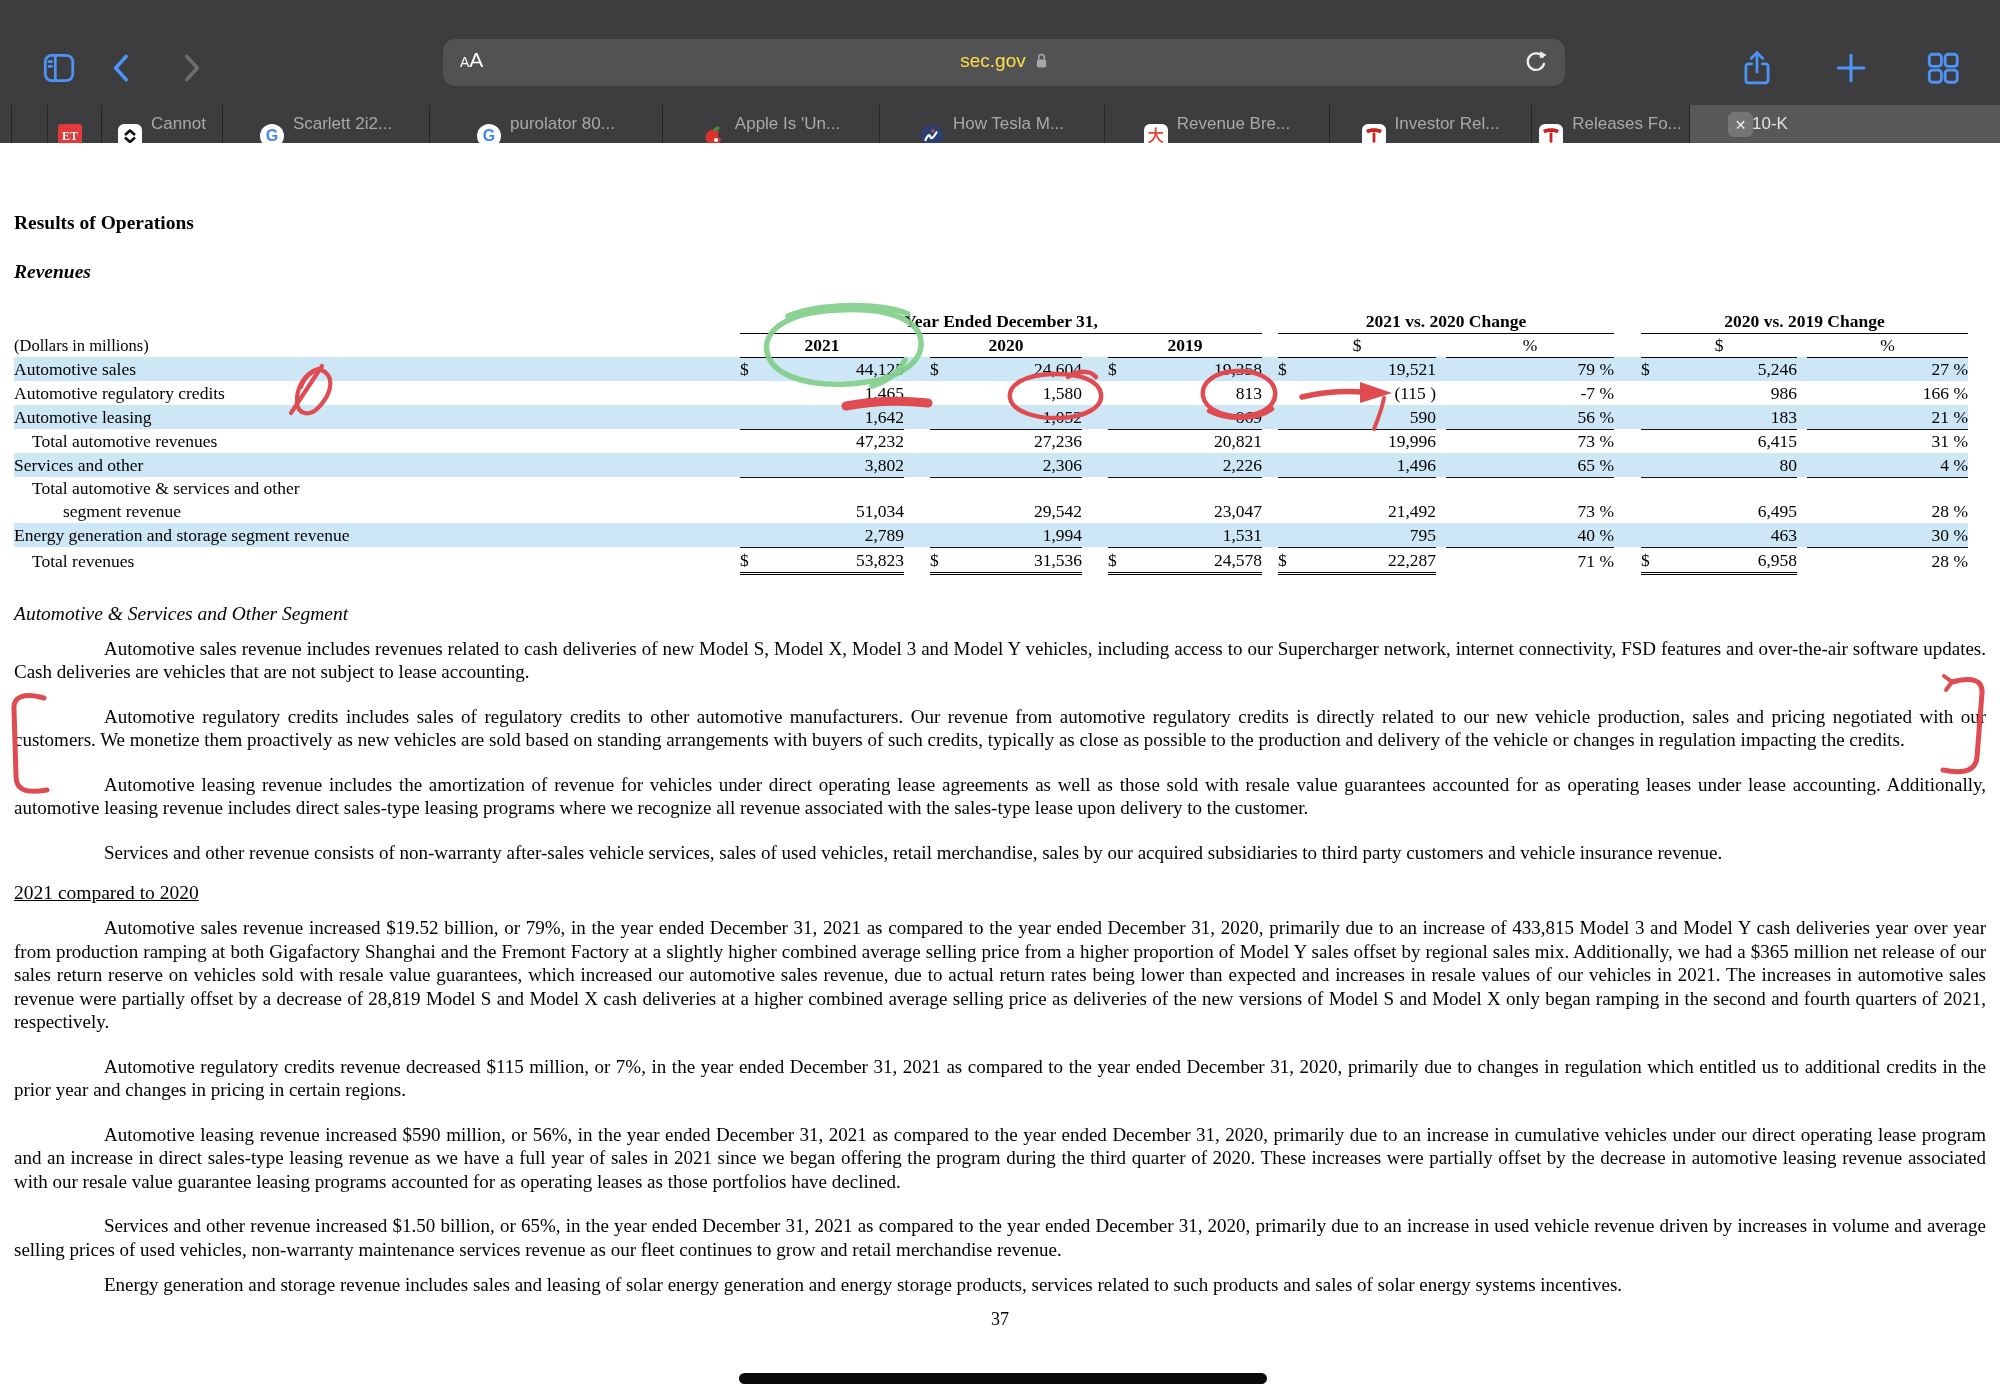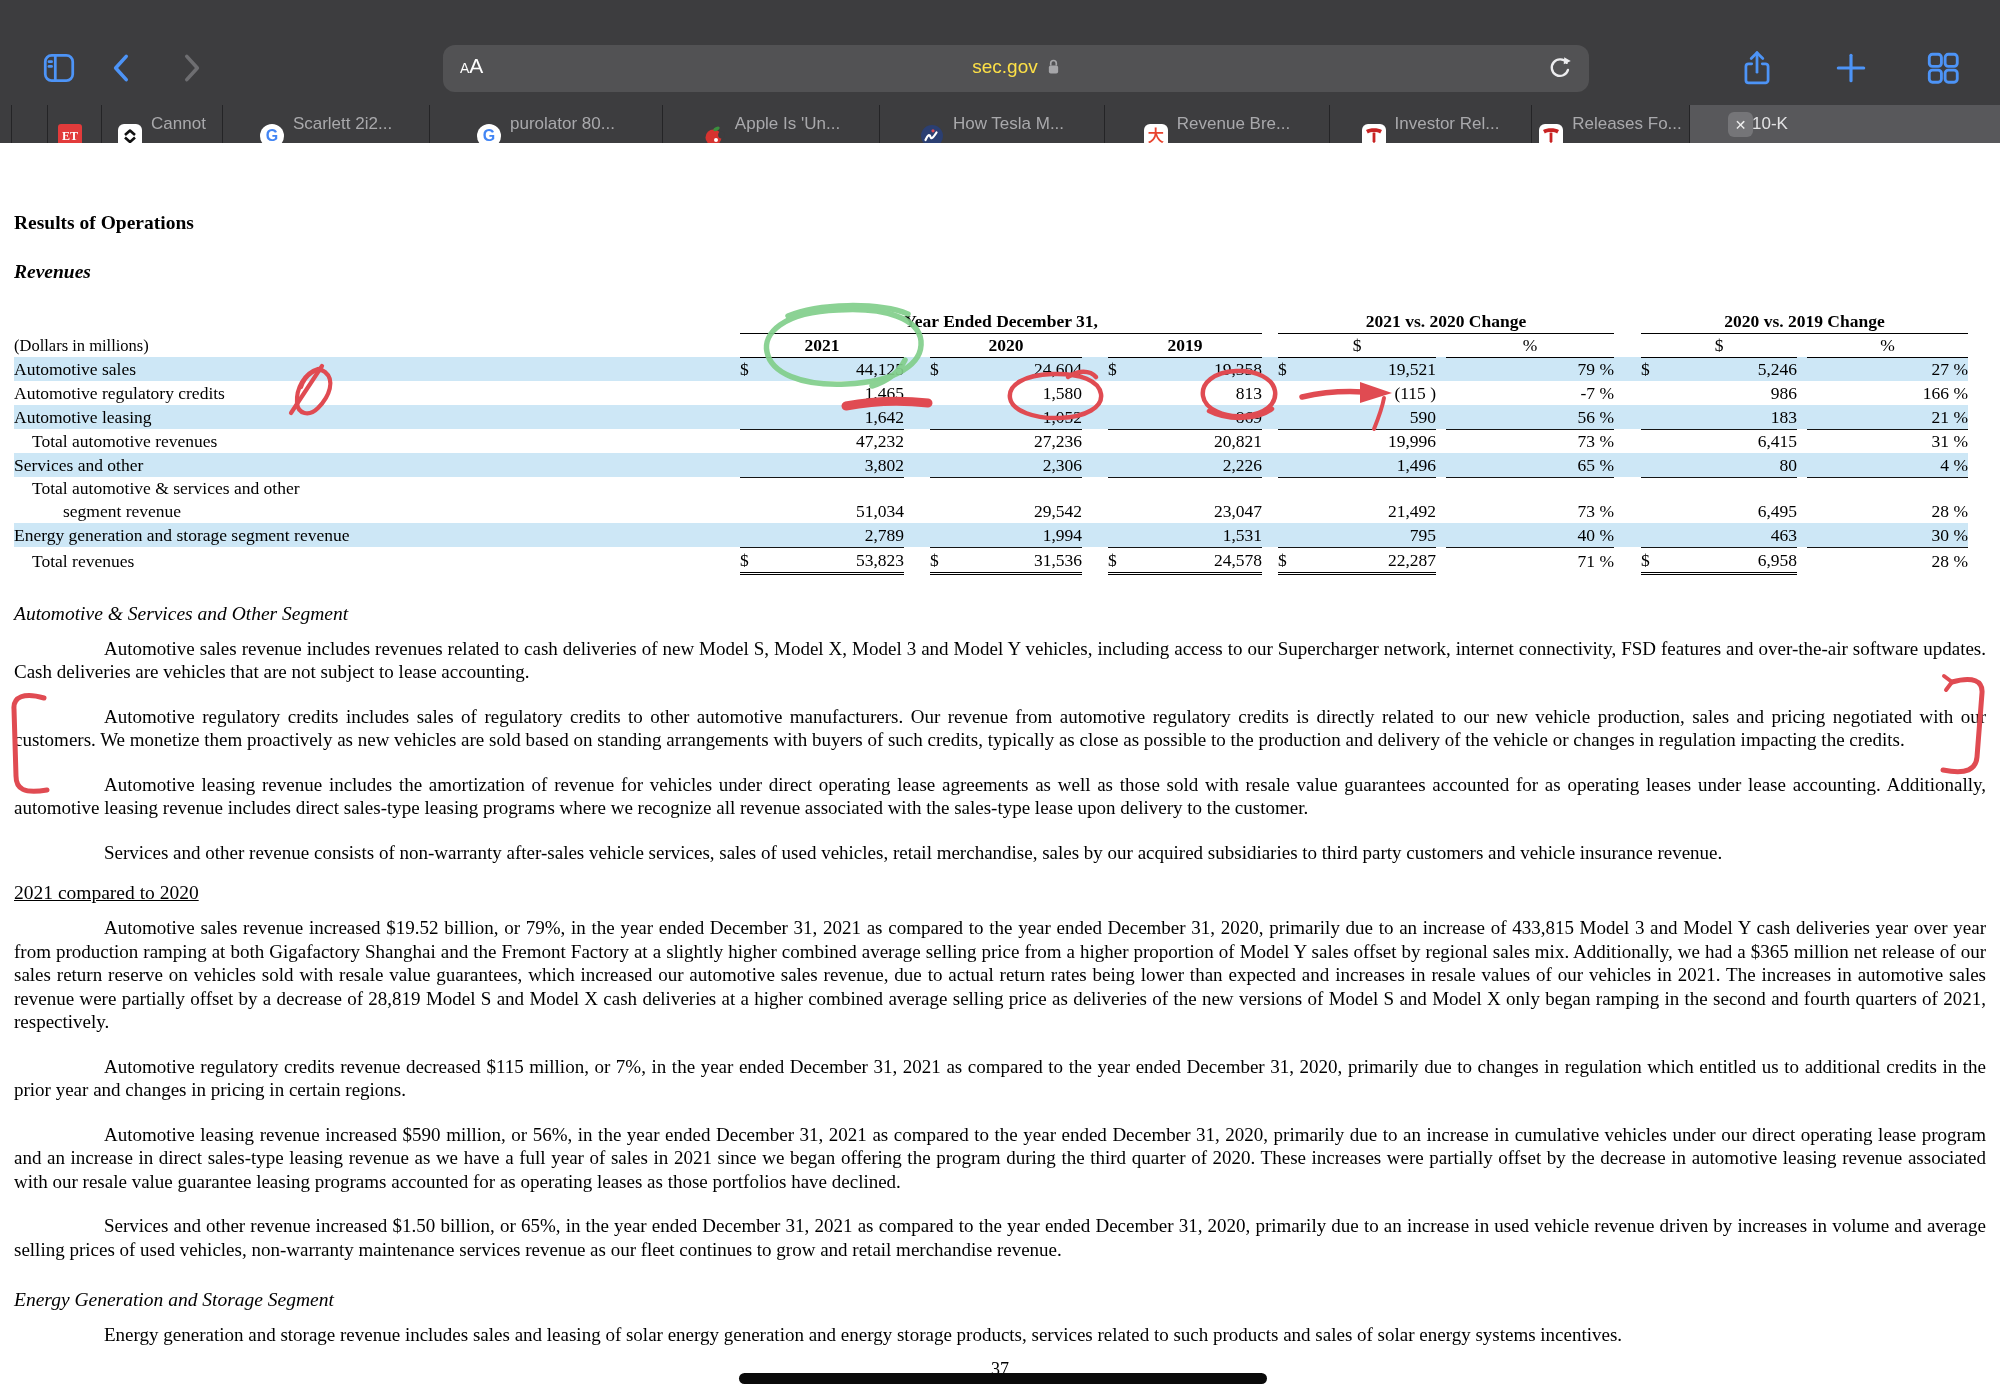--- a/index.html
+++ b/index.html
@@ -10,21 +10,21 @@
   .sb-left{position:absolute;left:26px;top:6px;letter-spacing:.2px;}
   .sb-left .date{margin-left:26px;font-weight:700;}
   .sb-dots{position:absolute;left:0;right:0;top:9px;text-align:center;color:#97979a;font-size:12px;letter-spacing:3px;font-weight:400;}
   .sb-right{position:absolute;right:18px;top:5px;display:flex;align-items:center;gap:7px;font-weight:600;}
   .batt{position:relative;width:33px;height:16px;border:1.5px solid #9b9b9e;border-radius:4.5px;}
   .batt .fill{position:absolute;left:1.5px;top:1.5px;bottom:1.5px;width:85%;background:#fff;border-radius:2.5px;}
   .batt .tip{position:absolute;right:-4.5px;top:4.5px;width:2.5px;height:6px;background:#9b9b9e;border-radius:0 2px 2px 0;}
   
   .toolbar{position:absolute;top:32px;left:0;right:0;height:73px;}
   .tb-icon{position:absolute;top:17px;width:38px;height:38px;}
-  .addrbar{position:absolute;left:443px;top:13px;width:1122px;height:47px;background:#525254;border-radius:12px;color:#fff;padding-left:24px;}
+  .addrbar{position:absolute;left:443px;top:7px;width:1122px;height:47px;background:#525254;border-radius:12px;color:#fff;}
   .aa{position:absolute;left:17px;top:9px;color:#fdfdfd;}
   .aa .a1{font-size:14px;} .aa .a2{font-size:21px;}
   .url{position:absolute;left:0;right:0;top:11px;text-align:center;font-size:19px;color:#fde047;}
   .lockwrap{display:inline-block;margin-left:9px;vertical-align:-2px;}
   .reload{position:absolute;right:14px;top:8px;width:30px;height:30px;}
   
   .tabstrip{position:absolute;top:105px;left:0;right:0;height:38px;background:#353537;display:flex;}
   .tab{position:relative;height:38px;display:flex;align-items:center;justify-content:center;gap:9px;background:#3d3d3f;border-right:1px solid #242426;box-sizing:border-box;overflow:hidden;flex:0 0 auto;}
   .tab .tlabel{font-size:17px;color:#a9a9ac;white-space:nowrap;}
   .tab.active{background:#58585b;border-right:none;}
@@ -431,21 +431,20 @@
     <p>Automotive regulatory credits includes sales of regulatory credits to other automotive manufacturers. Our revenue from automotive regulatory credits is directly related to our new vehicle production, sales and pricing negotiated with our customers. We monetize them proactively as new vehicles are sold based on standing arrangements with buyers of such credits, typically as close as possible to the production and delivery of the vehicle or changes in regulation impacting the credits.</p>
     <p>Automotive leasing revenue includes the amortization of revenue for vehicles under direct operating lease agreements as well as those sold with resale value guarantees accounted for as operating leases under lease accounting. Additionally, automotive leasing revenue includes direct sales-type leasing programs where we recognize all revenue associated with the sales-type lease upon delivery to the customer.</p>
     <p>Services and other revenue consists of non-warranty after-sales vehicle services, sales of used vehicles, retail merchandise, sales by our acquired subsidiaries to third party customers and vehicle insurance revenue.</p>
 
     <div class="sechead und" style="margin-top:18px">2021 compared to 2020</div>
     <p class="first">Automotive sales revenue increased $19.52 billion, or 79%, in the year ended December 31, 2021 as compared to the year ended December 31, 2020, primarily due to an increase of 433,815 Model 3 and Model Y cash deliveries year over year from production ramping at both Gigafactory Shanghai and the Fremont Factory at a slightly higher combined average selling price from a higher proportion of Model Y sales offset by regional sales mix. Additionally, we had a $365 million net release of our sales return reserve on vehicles sold with resale value guarantees, which increased our automotive sales revenue, due to actual return rates being lower than expected and increases in resale values of our vehicles in 2021. The increases in automotive sales revenue were partially offset by a decrease of 28,819 Model S and Model X cash deliveries at a higher combined average selling price as deliveries of the new versions of Model S and Model X only began ramping in the second and fourth quarters of 2021, respectively.</p>
     <p>Automotive regulatory credits revenue decreased $115 million, or 7%, in the year ended December 31, 2021 as compared to the year ended December 31, 2020, primarily due to changes in regulation which entitled us to additional credits in the prior year and changes in pricing in certain regions.</p>
     <p>Automotive leasing revenue increased $590 million, or 56%, in the year ended December 31, 2021 as compared to the year ended December 31, 2020, primarily due to an increase in cumulative vehicles under our direct operating lease program and an increase in direct sales-type leasing revenue as we have a full year of sales in 2021 since we began offering the program during the third quarter of 2020. These increases were partially offset by the decrease in automotive leasing revenue associated with our resale value guarantee leasing programs accounted for as operating leases as those portfolios have declined.</p>
     <p>Services and other revenue increased $1.50 billion, or 65%, in the year ended December 31, 2021 as compared to the year ended December 31, 2020, primarily due to an increase in used vehicle revenue driven by increases in volume and average selling prices of used vehicles, non-warranty maintenance services revenue as our fleet continues to grow and retail merchandise revenue.</p>
 
-    <div class="sechead">Energy Generation and Storage Segment</div>
     <p class="first">Energy generation and storage revenue includes sales and leasing of solar energy generation and energy storage products, services related to such products and sales of solar energy systems incentives.</p>
 
     <div class="pagenum">37</div>
   </div>
 
   <svg class="annots" width="2000" height="1397" viewBox="0 0 2000 1397" fill="none">
 
     <g stroke="#82cf8b" stroke-width="5.5" stroke-linecap="round" opacity="0.92">
       <path d="M838,310 C782,312 763,334 767,352 C771,373 801,386 846,384 C896,382 923,364 921,341 C919,319 886,307 838,310 Z"></path>
       <path d="M788,316 C818,303 878,302 908,314"></path>

